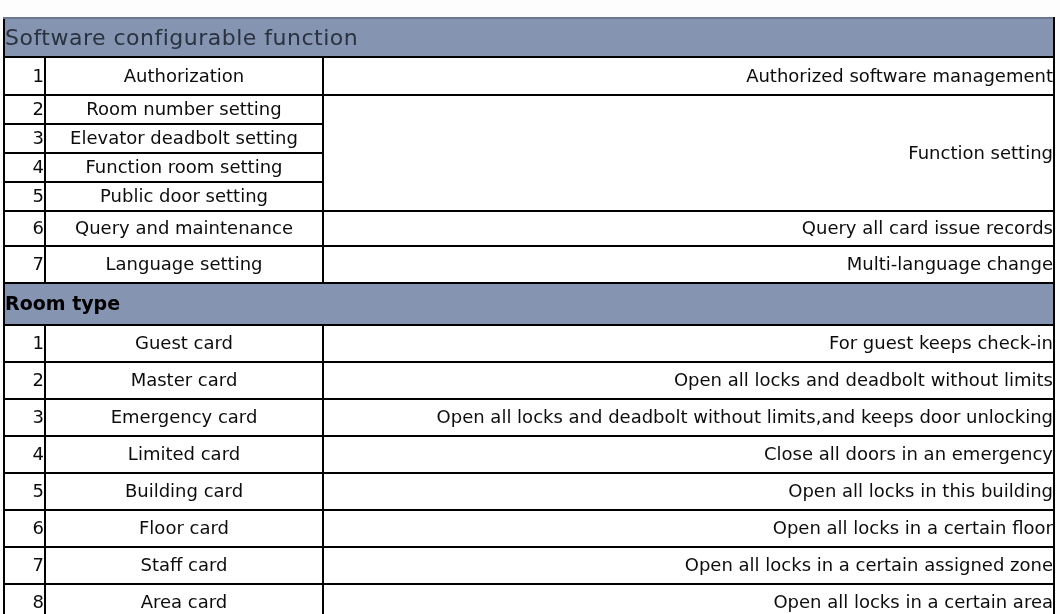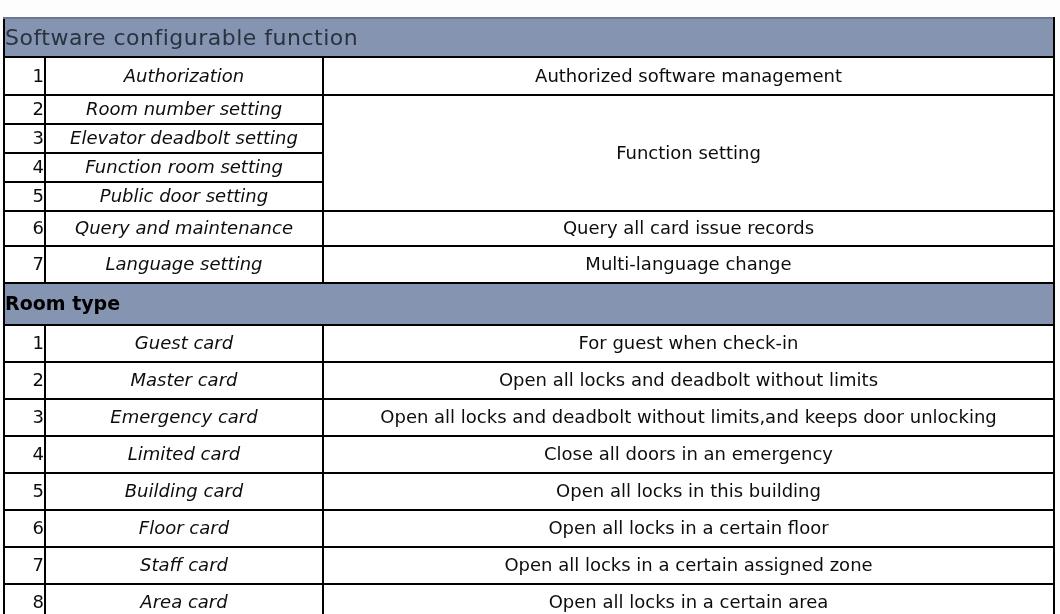--- a/index.html
+++ b/index.html
@@ -60,24 +60,23 @@
     font-weight: 700;
     color: #000000;
   }
   td.num {
     text-align: right;
     padding-right: 3px;
     font-size: 19px;
   }
   td.name {
     text-align: center;
-    font-style: italic;
   }
   td.desc {
-    text-align: center;
+    text-align: right;
     padding-left: 5px;
   }
   tr.r-main  { height: 38px; }
   tr.r-short { height: 29px; }
   tr.r-q     { height: 35px; }
   tr.r-lang  { height: 37px; }
   tr.r-card  { height: 37px; }
 </style>
 </head>
 <body>
@@ -130,21 +129,21 @@
       <td class="desc">Multi-language change</td>
     </tr>
 
     <tr>
       <th class="section-band cardtype" colspan="3">Room type</th>
     </tr>
 
     <tr class="r-card">
       <td class="num">1</td>
       <td class="name">Guest card</td>
-      <td class="desc">For guest when check-in</td>
+      <td class="desc">For guest keeps check-in</td>
     </tr>
     <tr class="r-card">
       <td class="num">2</td>
       <td class="name">Master card</td>
       <td class="desc">Open all locks and deadbolt without limits</td>
     </tr>
     <tr class="r-card">
       <td class="num">3</td>
       <td class="name">Emergency card</td>
       <td class="desc">Open all locks and deadbolt without limits,and keeps door unlocking</td>

